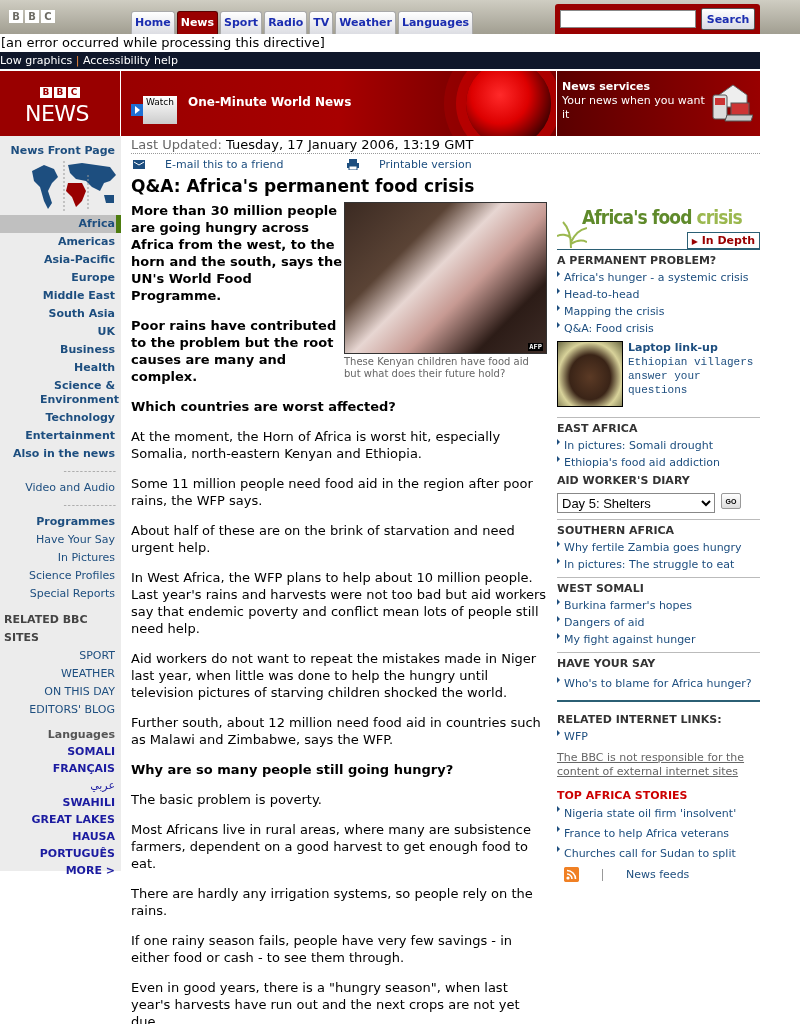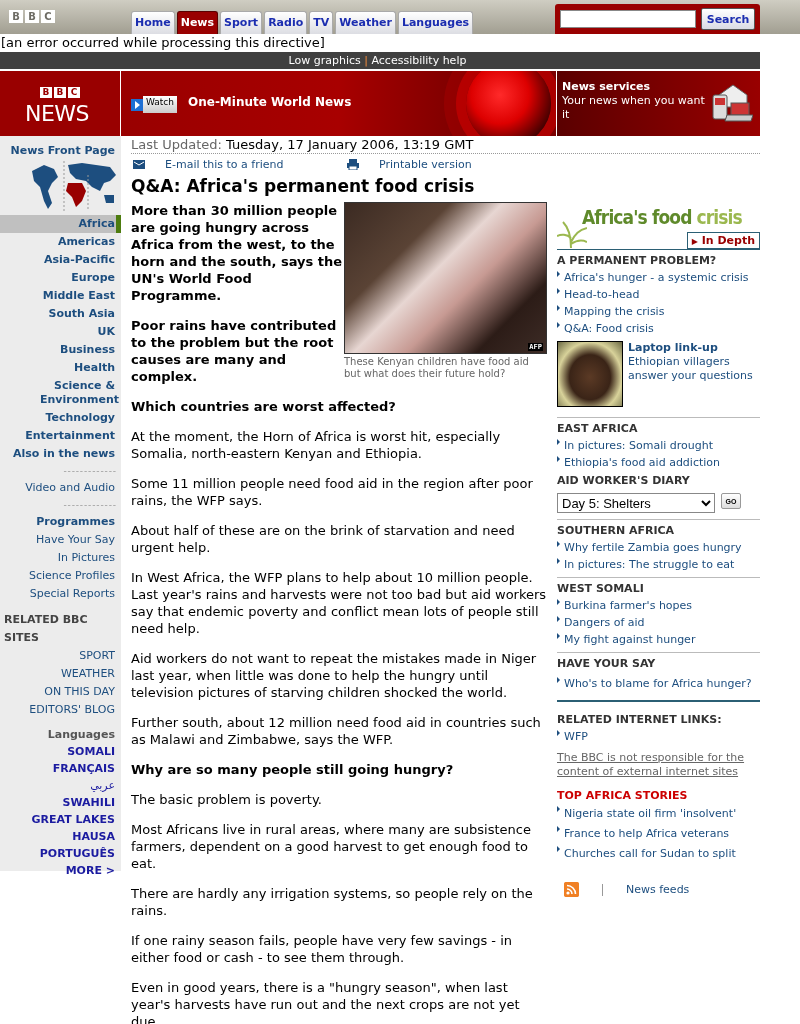--- a/index.html
+++ b/index.html
@@ -21,41 +21,41 @@
     background: #990000; border-radius: 3px 3px 0 0; }
   .searchbox input { position: absolute; left: 5px; top: 6px; width: 136px; height: 18px;
     border: 1px solid #888; background: #fff; }
   .searchbox button { position: absolute; left: 146px; top: 4px; width: 54px; height: 22px;
     background: linear-gradient(#fff, #d9dbe4); border: 1px solid #555; border-radius: 2px;
     font: bold 11px "DejaVu Sans", sans-serif; color: #1b2db0; }
 
   .ssi-error { position: absolute; left: 1px; top: 35px; font-size: 13px; color: #000; }
 
   
-  .redbar { position: absolute; left: 0; top: 52px; width: 760px; height: 17px; background: #404040;
-    font-size: 11px; color: #fff; text-align: center; padding-right: 5px; line-height: 17px; }
+  .redbar { position: absolute; left: 0; top: 52px; width: 760px; height: 17px; background: #0f172a;
+    font-size: 11px; color: #fff; text-align: left; padding-right: 5px; line-height: 17px; }
   .redbar .sep { color: #f08a3a; }
 
   
   .banner { position: absolute; left: 0; top: 71px; width: 760px; height: 65px; }
   .logo { position: absolute; left: 0; top: 0; width: 120px; height: 65px; background: #990000; }
   .logo .blocks { position: absolute; left: 40px; top: 16px; display: flex; gap: 2px; }
   .logo .blocks span { width: 12px; height: 11px; background: #fff; color: #990000;
     font: bold 9px "DejaVu Sans", sans-serif; text-align: center; line-height: 11px; }
   .logo .news { position: absolute; left: 25px; top: 30px; color: #fff; font: 22px "DejaVu Sans", sans-serif; letter-spacing: -0.5px; }
   .watch-area { position: absolute; left: 121px; top: 0; width: 435px; height: 65px;
     background: linear-gradient(90deg, #990000 0%, #a80000 50%, #5c0000 100%); overflow: hidden; }
   .globe { position: absolute; left: 345px; top: -10px; width: 85px; height: 85px; border-radius: 50%;
     background: radial-gradient(circle at 40% 40%, #ff2a2a 0%, #d00 40%, #400 75%, #1a0000 100%);
     box-shadow: 0 0 0 10px rgba(220,0,0,0.5), 0 0 0 22px rgba(180,0,0,0.35); }
   .watch-btn { position: absolute; left: 10px; top: 25px; display: flex; align-items: center; }
   .watch-btn .play { width: 12px; height: 12px; background: #1e6fd3; position: relative; }
   .watch-btn .play::after { content: ""; position: absolute; left: 4px; top: 2px; border-left: 5px solid #fff;
     border-top: 4px solid transparent; border-bottom: 4px solid transparent; }
-  .watch-btn .lbl { background: linear-gradient(#fff, #ccc); font-size: 9px; padding: 0 3px; height: 17px; line-height: 12px; color: #000; }
+  .watch-btn .lbl { background: linear-gradient(#fff, #ccc); font-size: 9px; padding: 0 3px; height: 28px; line-height: 12px; color: #000; }
   .watch-title { position: absolute; left: 67px; top: 24px; color: #fff; font: bold 12px "DejaVu Sans", sans-serif; }
   .services { position: absolute; left: 557px; top: 0; width: 203px; height: 65px;
     background: linear-gradient(90deg, #5a0000, #990000); }
   .services .t { position: absolute; left: 5px; top: 9px; color: #fff; font: bold 11px "DejaVu Sans", sans-serif; }
   .services .d { position: absolute; left: 5px; top: 23px; width: 145px; color: #fff; font-size: 11px; line-height: 14px; }
   .services .dev { position: absolute; left: 152px; top: 10px; width: 44px; height: 44px; }
 
   
   .leftnav { position: absolute; left: 0; top: 136px; width: 121px; height: 735px; background: #ececec; }
   .leftnav a { display: block; text-align: right; padding-right: 6px; text-decoration: none; }
@@ -95,30 +95,30 @@
   .indepth .head { position: absolute; left: 25px; top: 0; font: bold 19px "DejaVu Sans", sans-serif; color: #5f8a2b; letter-spacing: -1px; transform: scaleX(0.9); transform-origin: left; }
   .indepth .head span { color: #9bb84f; }
   .indepth .badge { position: absolute; right: 0; top: 26px; border: 1px solid #2b5f74; color: #990000; font: bold 11px "DejaVu Sans", sans-serif; padding: 0 4px; height: 17px; line-height: 16px; background: #fff; }
   .indepth .plant { position: absolute; left: 0; top: 10px; width: 30px; height: 32px; }
   .sec-head { font: bold 11px "DejaVu Sans", sans-serif; color: #333; line-height: 16px; margin-top: 2px; }
   .links a { display: block; position: relative; padding-left: 7px; color: #1d4e7f; text-decoration: none; line-height: 17px; }
   .links a::before { content: ""; position: absolute; left: 0; top: 2px; border-left: 3px solid #1d4e7f; border-top: 3px solid transparent; border-bottom: 3px solid transparent; }
   .laptop { position: relative; height: 68px; margin-top: 4px; }
   .laptop .thumb { position: absolute; left: 0; top: 0; width: 66px; height: 66px; border: 1px solid #000; background: radial-gradient(ellipse at 50% 55%, #5b3a25 0%, #3a2417 45%, #d8d29a 70%, #6c6a45 100%); }
   .laptop .t { position: absolute; left: 71px; top: 0; font: bold 11px "DejaVu Sans", sans-serif; color: #1d4e7f; }
-  .laptop .d { position: absolute; left: 71px; top: 14px; color: #1d4e7f; line-height: 14px; }
+  .laptop .d { position: absolute; left: 71px; top: 14px; color: #1d4e7f; line-height: 14px; font-family: Liberation Mono, monospace; }
   .hr { border-top: 1px solid #bbb; margin: 8px 0 3px; }
   .diary { position: relative; height: 24px; margin: 4px 0 2px; }
   .diary select { position: absolute; left: 0; top: 0; width: 158px; height: 20px; font-size: 13px; border: 1px solid #888; background: #fff; color: #000; }
   .diary button { position: absolute; left: 164px; top: 0; width: 20px; height: 16px; font-size: 7px; font-weight: bold; background: linear-gradient(#fff, #ddd); border: 1px solid #999; border-radius: 2px; }
   .hr-strong { border-top: 2px solid #2b5f74; margin: 8px 0 10px; }
   .disc { color: #666; line-height: 14px; margin-top: 6px; text-decoration: underline; }
   .top-head { font: bold 11px "DejaVu Sans", sans-serif; color: #c00; margin-top: 9px; line-height: 16px; }
   .top-links a { line-height: 20px; }
-  .feeds { display: flex; align-items: center; margin-top: 18px; margin-left: 7px; gap: 23px; }
+  .feeds { display: flex; align-items: center; margin-top: 3px; margin-left: 7px; gap: 23px; }
   .rss { width: 15px; height: 15px; background: #f08024; border-radius: 2px; position: relative; }
   .feeds .bar { width: 1px; height: 12px; background: #999; }
   .feeds a { color: #1d4e7f; text-decoration: none; }
 </style>
 </head>
 <body>
 
 <div class="topbar">
   <div class="bbc-blocks">
     <span>B</span>

